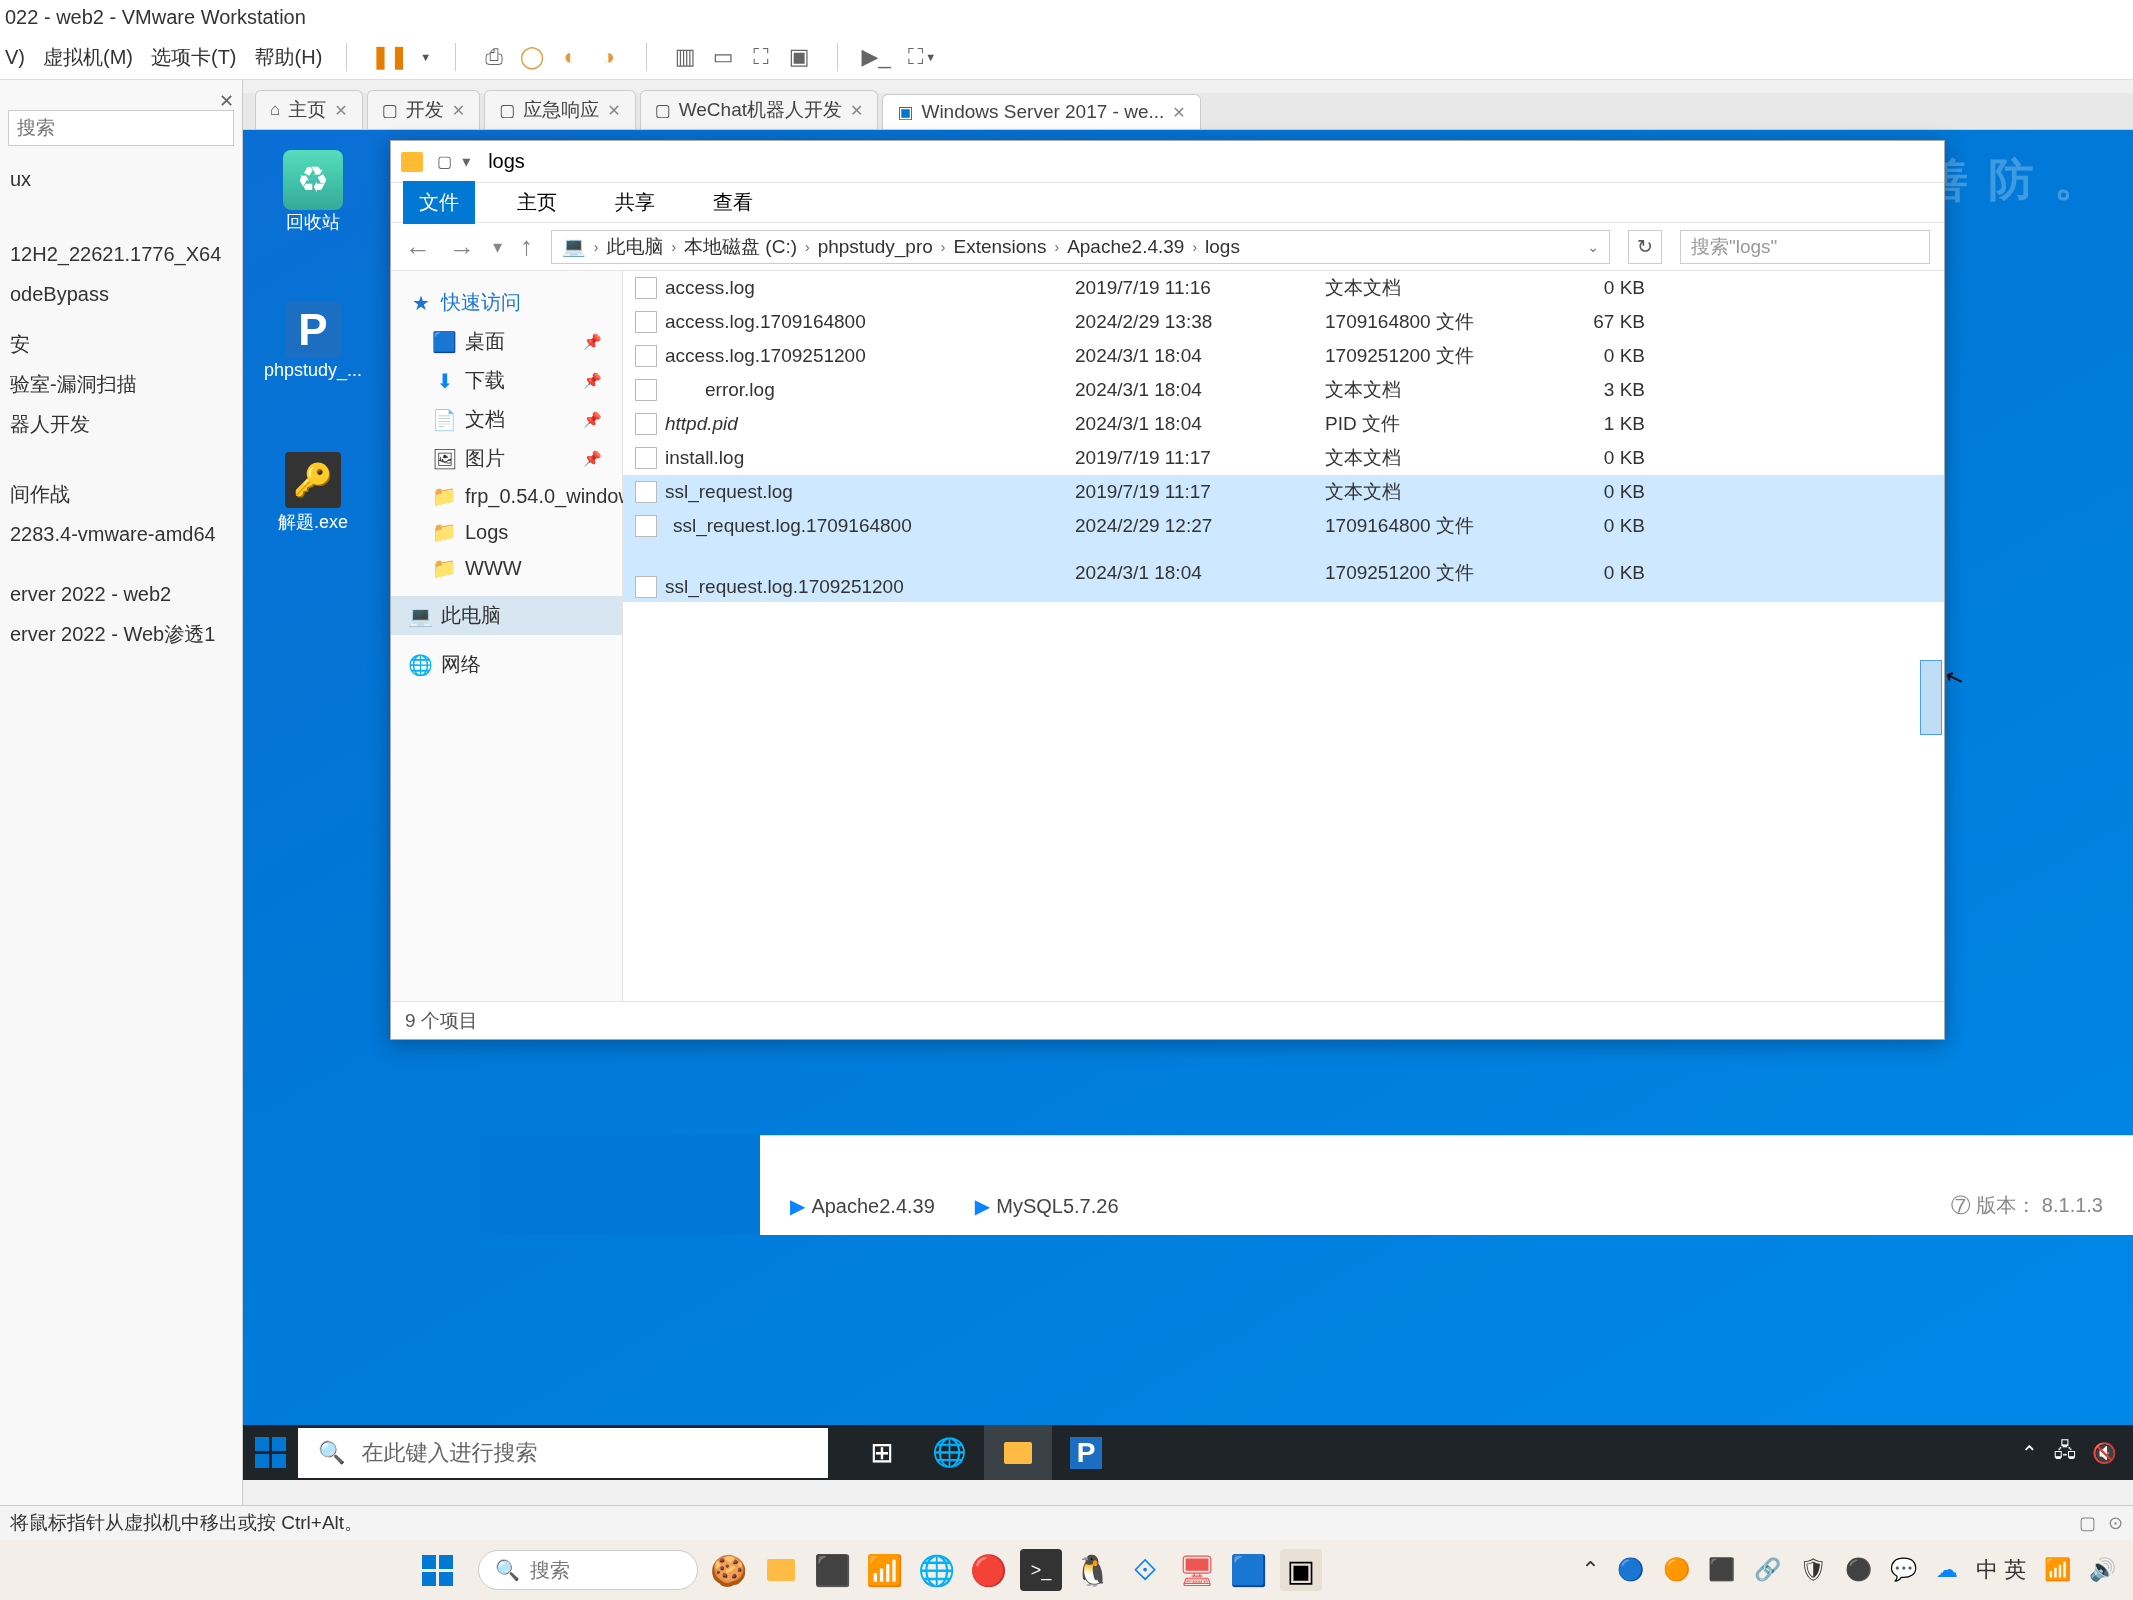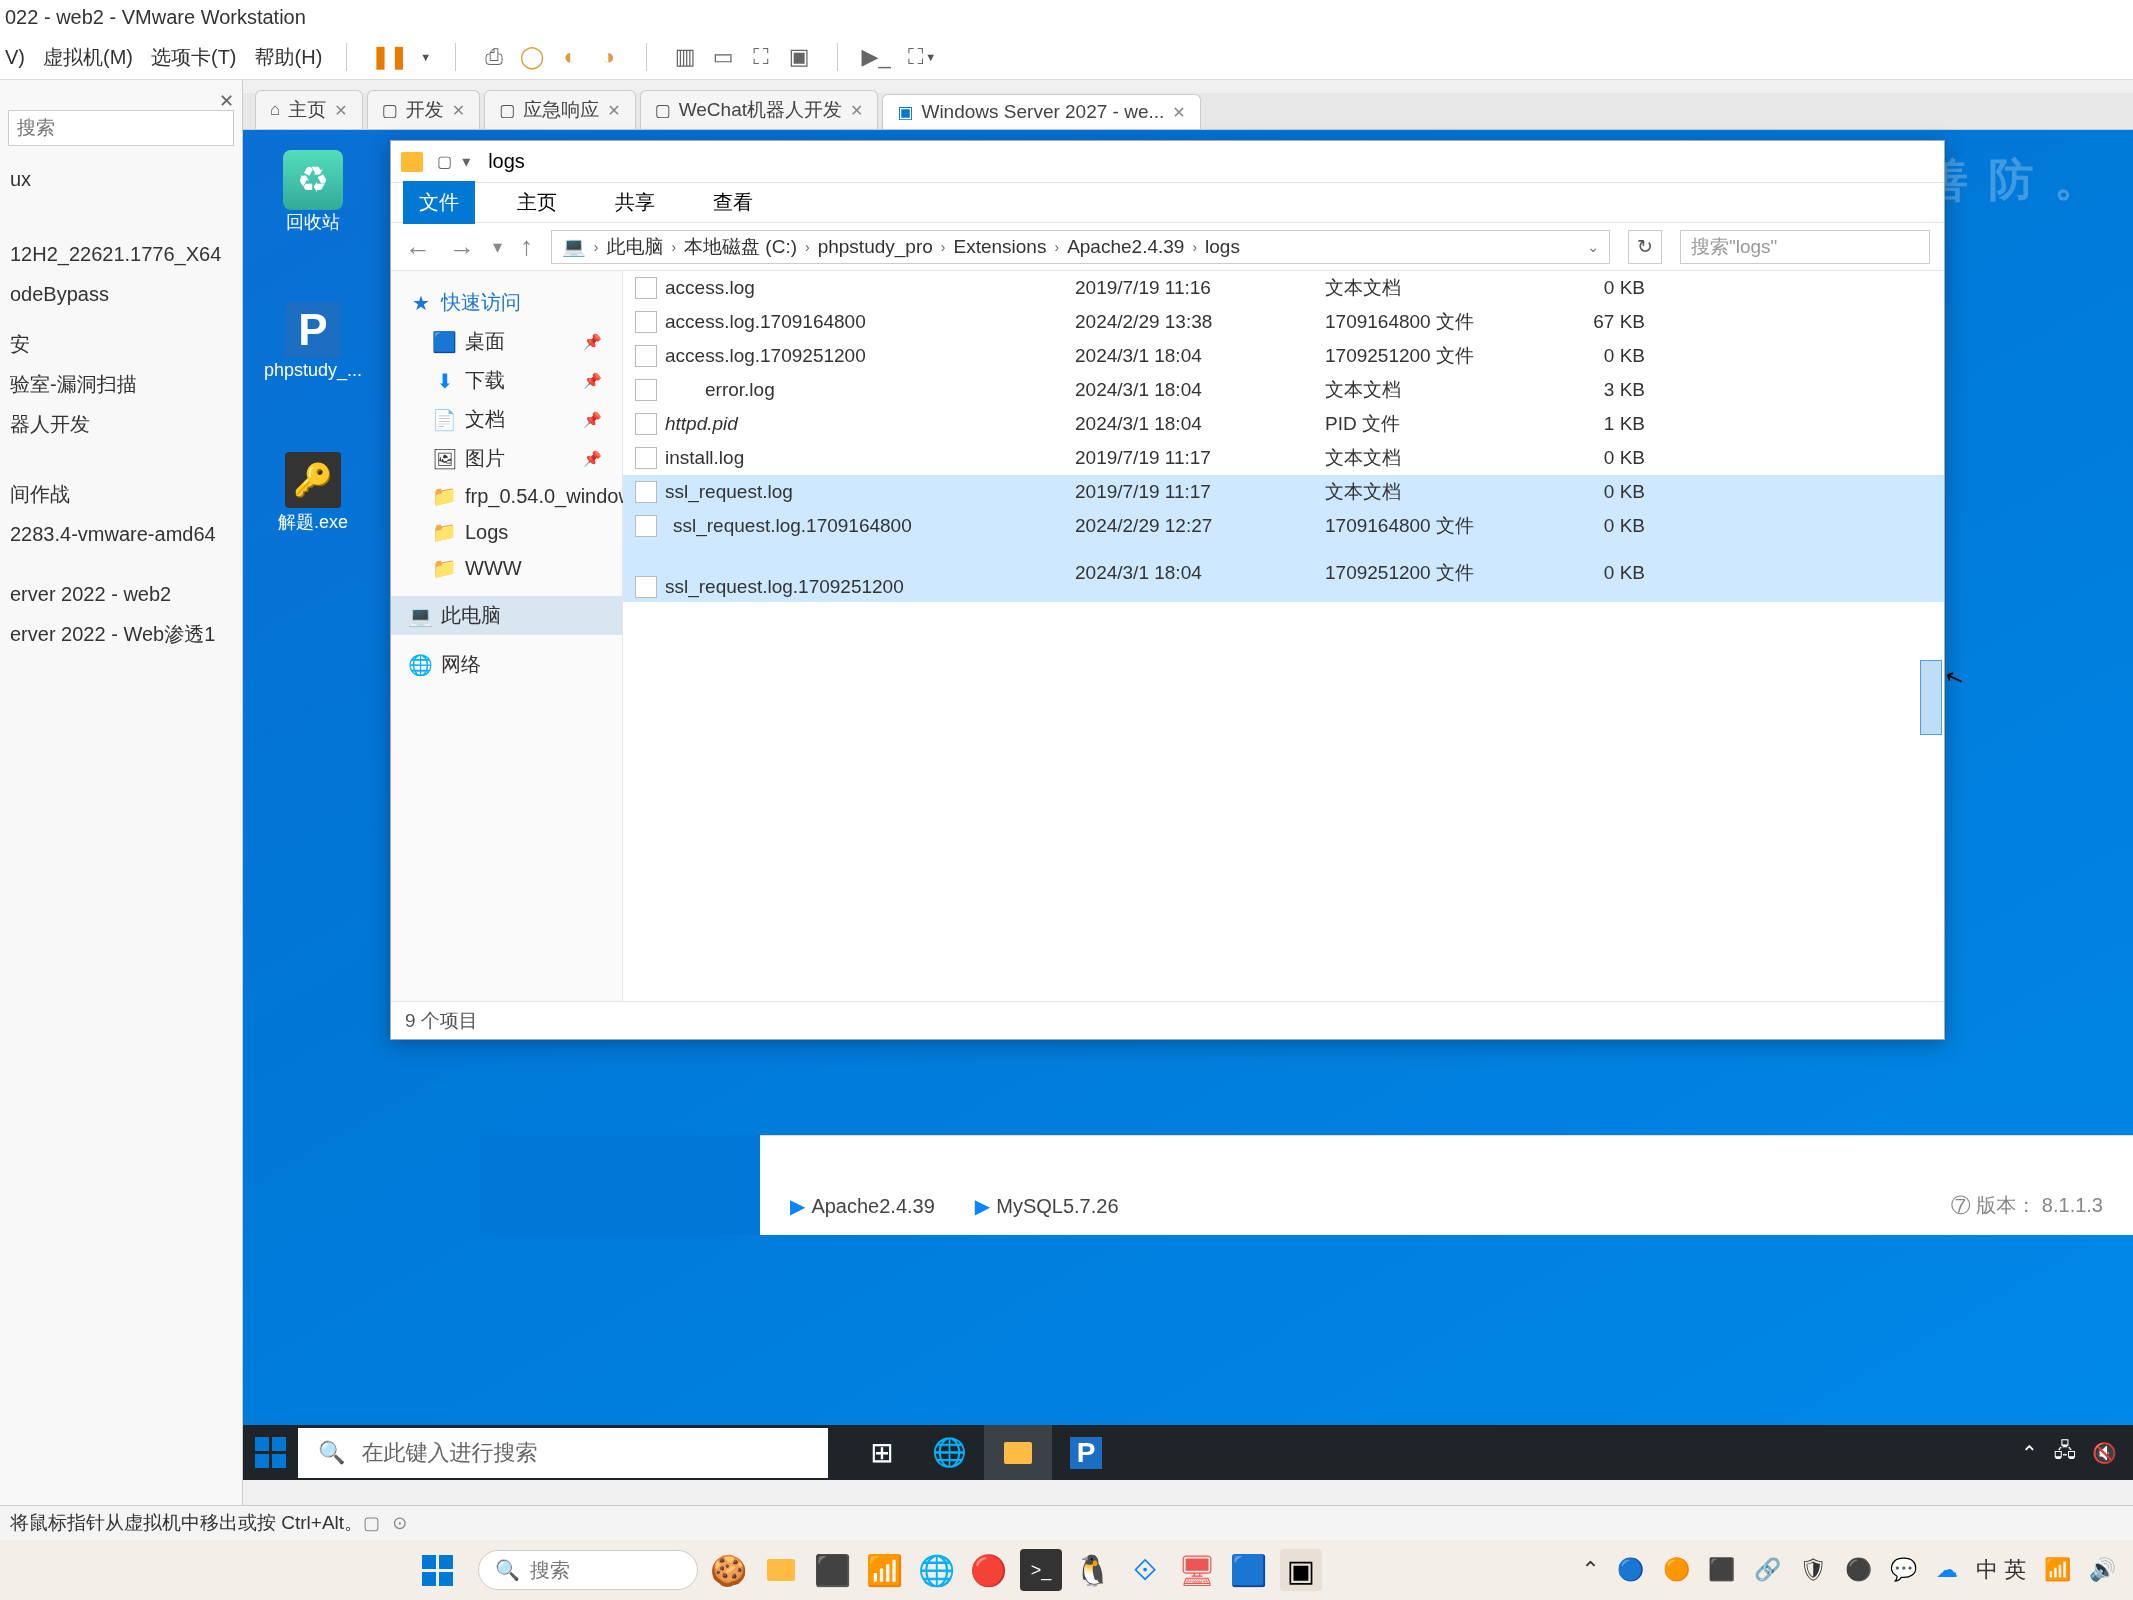--- a/index.html
+++ b/index.html
@@ -85,21 +85,21 @@
 
 
 .guest-tb { position: absolute; left: 243px; right: 0; bottom: 120px; height: 55px; background: #1f2428; display: flex; align-items: center; }
 .guest-start { width: 55px; height: 55px; display: flex; align-items: center; justify-content: center; color: #fff; font-size: 24px; }
 .guest-search { width: 530px; height: 50px; background: #fff; display: flex; align-items: center; padding: 0 20px; color: #666; font-size: 22px; gap: 16px; }
 .guest-tb-icons { display: flex; margin-left: 20px; gap: 0; }
 .guest-tb-icons .tb-ico { width: 68px; height: 55px; display: flex; align-items: center; justify-content: center; font-size: 28px; background: transparent; }
 .guest-tray { margin-left: auto; display: flex; align-items: center; gap: 16px; padding-right: 16px; color: #fff; font-size: 20px; }
 
 
-.vm-status { position: absolute; left: 0; right: 0; bottom: 60px; height: 35px; background: #f4f4f4; border-top: 1px solid #ccc; display: flex; align-items: center; padding: 0 10px; font-size: 19px; color: #333; }
+.vm-status { position: absolute; left: 0; right: 0; bottom: 60px; height: 35px; background: #f4f4f4; border-top: 1px solid #ccc; display: flex; align-items: center; padding: 0 10px; font-size: 19px; color: #333; justify-content: space-between; }
 .vm-status-icons { display: flex; gap: 12px; color: #888; font-size: 18px; }
 
 
 .host-tb { position: absolute; left: 0; right: 0; bottom: 0; height: 60px; background: #f3eee7; display: flex; align-items: center; padding: 0 16px; }
 .host-tb-center { display: flex; align-items: center; gap: 10px; margin-left: 400px; }
 .host-tb-center .app-ico { width: 42px; height: 42px; display:flex; align-items:center; justify-content:center; font-size: 30px; border-radius:4px; }
 .host-search { display: flex; align-items: center; gap: 10px; width: 220px; height: 40px; border-radius: 20px; border: 1px solid #ccc; padding: 0 16px; background: #fff; color: #777; font-size: 20px; margin-left: 10px; }
 .host-tray { margin-left: auto; display: flex; align-items: center; gap: 18px; font-size: 22px; color: #333; }
 .win-logo { display: grid; grid-template-columns: 14px 14px; grid-template-rows: 14px 14px; gap: 3px; }
 .win-logo div { background: #0078d4; }
@@ -180,21 +180,21 @@
       <span>应急响应</span>
       <span class="vm-tab-close">✕</span>
     </div>
   <div class="vm-tab">
       <span class="vm-tab-icon">▢</span>
       <span>WeChat机器人开发</span>
       <span class="vm-tab-close">✕</span>
     </div>
   <div class="vm-tab active">
       <span class="vm-tab-icon" style="color:#0078d4;">▣</span>
-      <span>Windows Server 2027 - we...</span>
+      <span>Windows Server 2017 - we...</span>
       <span class="vm-tab-close">✕</span>
     </div>
 </div>
 
 <div class="guest">
   <div class="watermark">公 众 号 ： 知 攻 善 防 。</div>
 
   <div class="desktop-icon" style="left:20px; top:20px;">
     <div class="ico recycle-ico"></div>
     <div>回收站</div>

